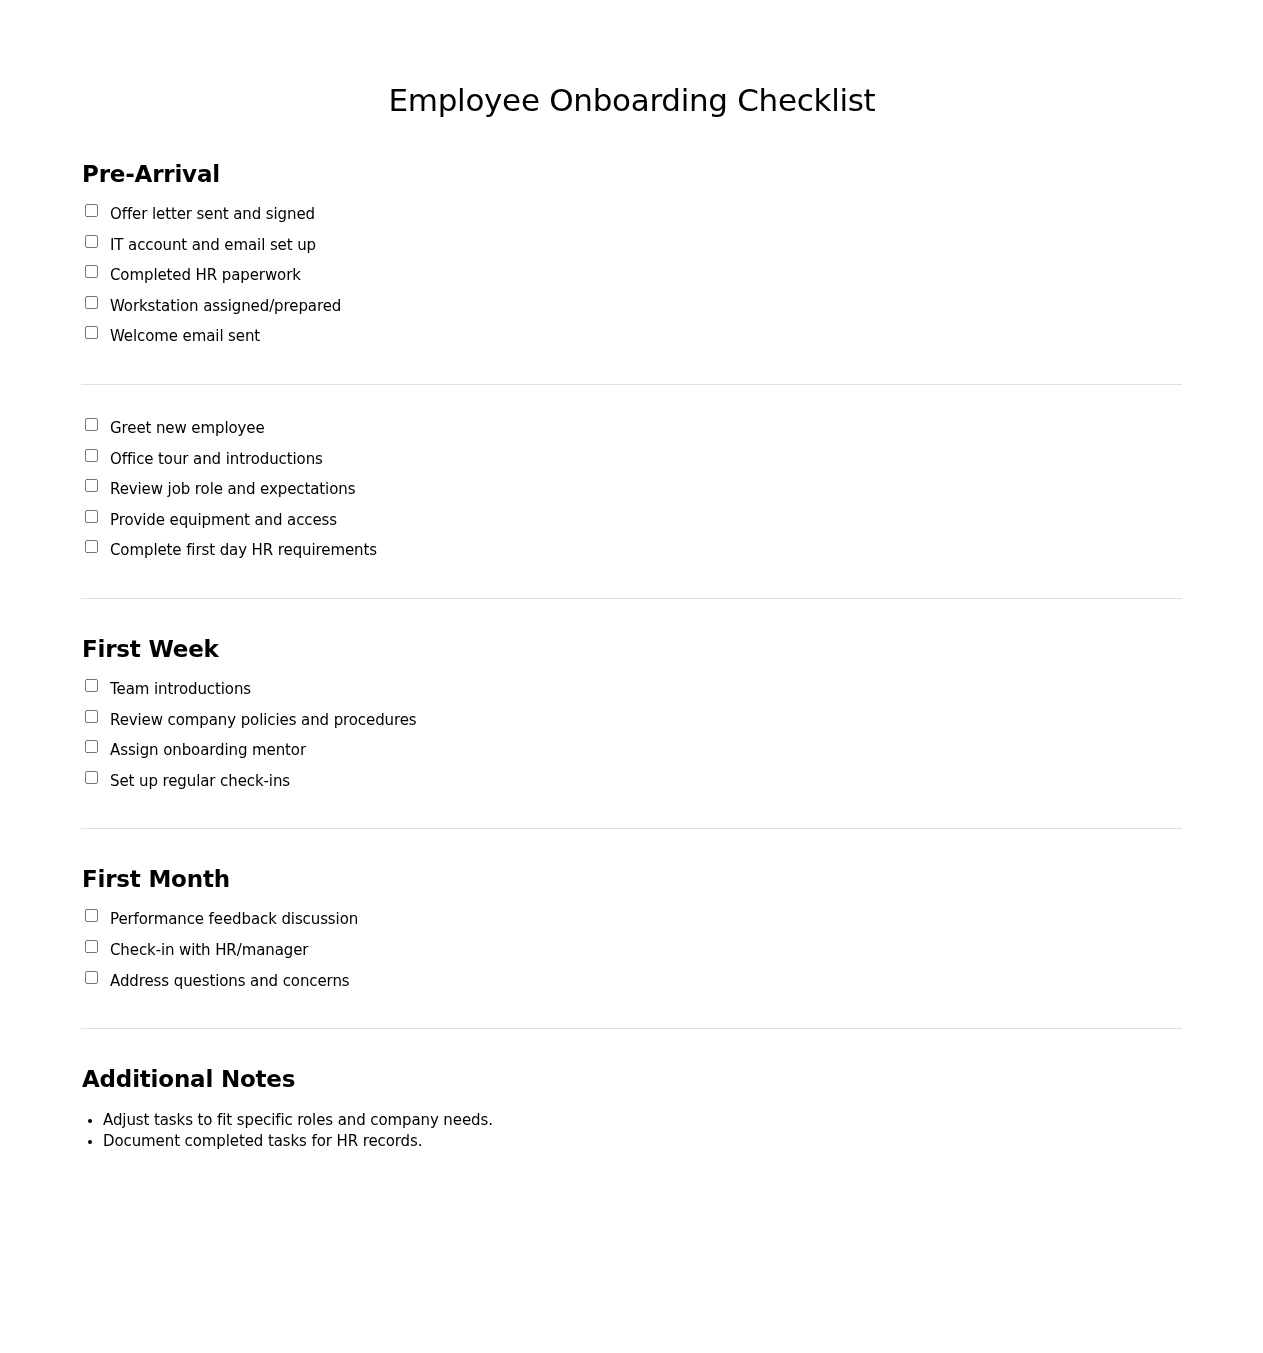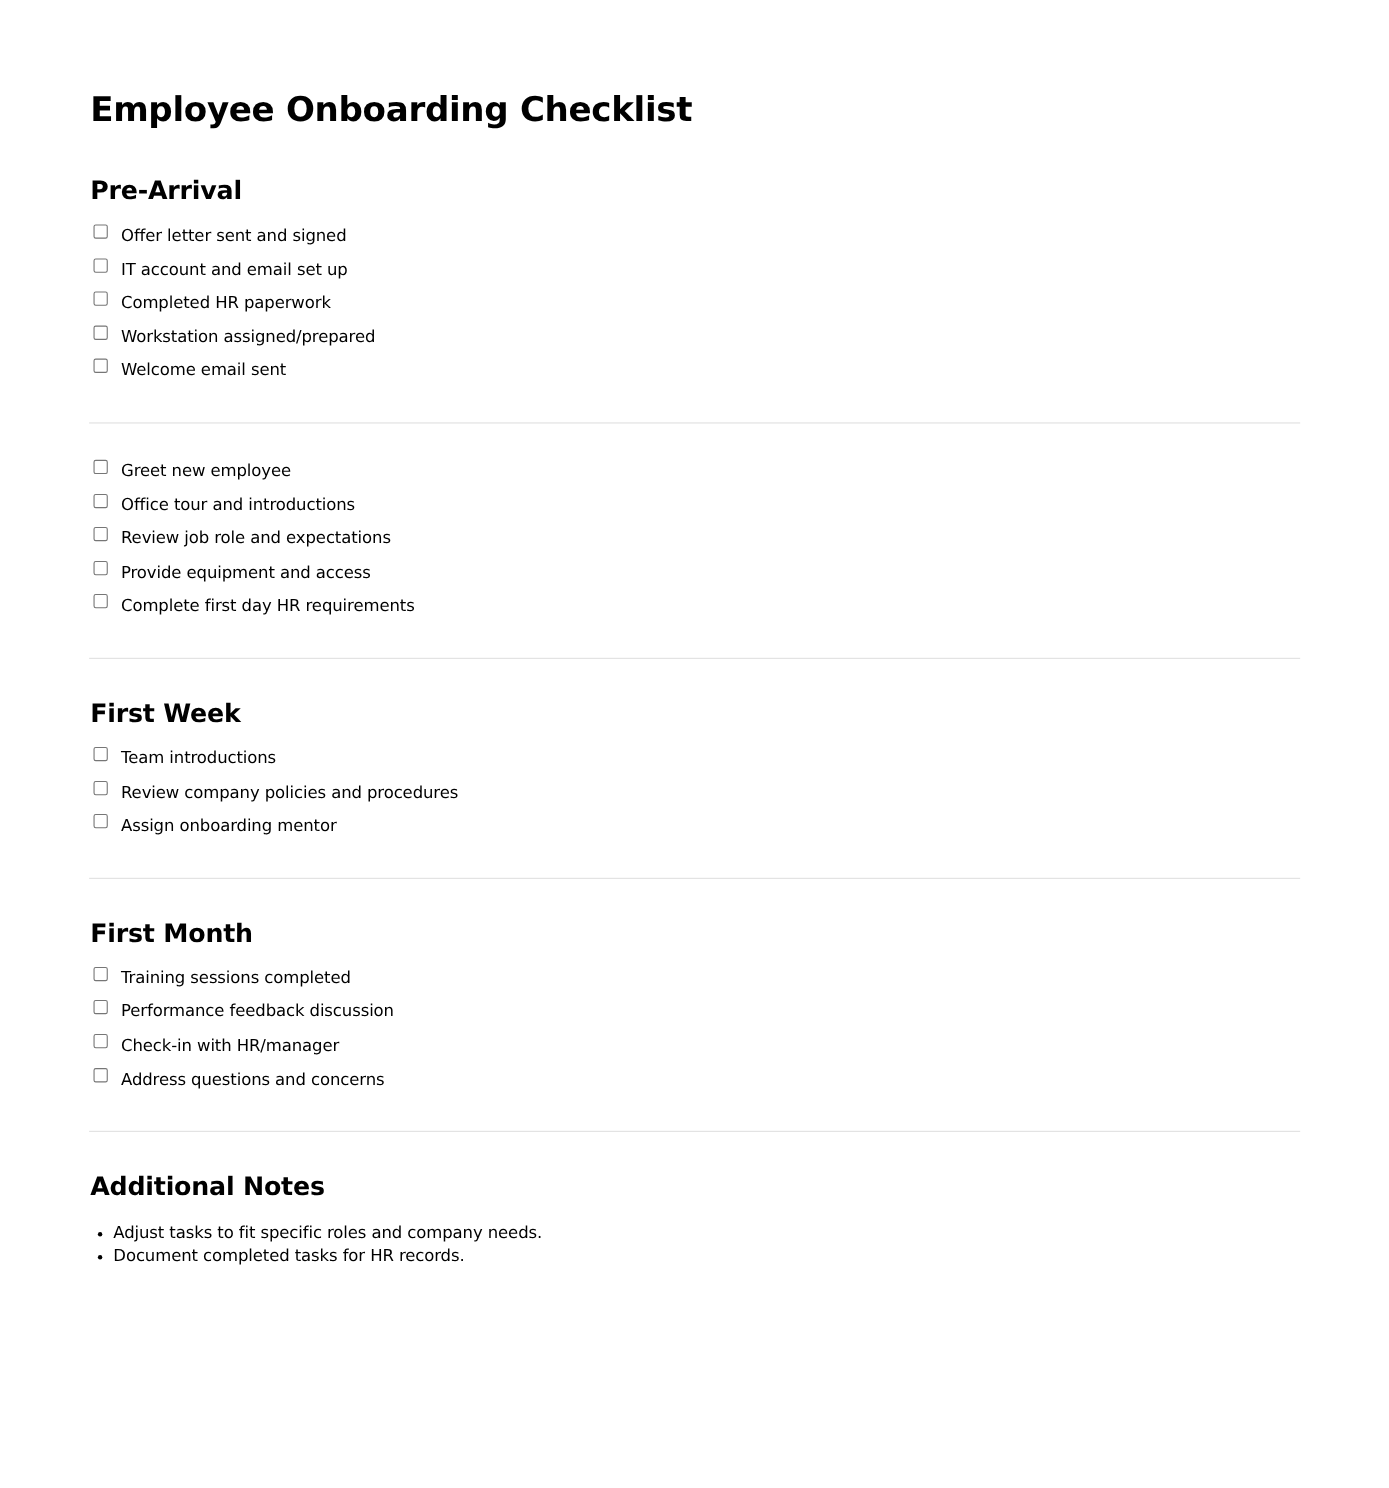--- a/index.html
+++ b/index.html
@@ -10,25 +10,26 @@
       color: #000000;
     }
     .container {
       position: relative;
       margin-left: 81px;
       width: 1101px;
       padding-top: 78px;
     }
     h1 {
       font-size: 31px;
-      font-weight: bold;
+      font-weight: normal;
       margin: 0 0 16px 1px;
       height: 44px;
       line-height: 44px;
       letter-spacing: -0.3px;
+      text-align: center;
     }
     .section h2 {
       font-size: 23px;
       font-weight: bold;
       margin: 0 0 0 1px;
       height: 32px;
       line-height: 32px;
       letter-spacing: -0.2px;
     }
     .section.first h2 { margin-top: 36px; }
@@ -145,32 +146,32 @@
           <span class="label">Team introductions</span>
         </li>
       <li>
           <span class="checkbox"></span>
           <span class="label">Review company policies and procedures</span>
         </li>
       <li>
           <span class="checkbox"></span>
           <span class="label">Assign onboarding mentor</span>
         </li>
+      <li>
+          <span class="checkbox"></span>
+          <span class="label">Set up regular check-ins</span>
+        </li>
     </ul>
   </div>
 
   <hr class="divider">
 
   <div class="section">
     <h2>First Month</h2>
     <ul class="checklist">
-      <li>
-          <span class="checkbox"></span>
-          <span class="label">Training sessions completed</span>
-        </li>
       <li>
           <span class="checkbox"></span>
           <span class="label">Performance feedback discussion</span>
         </li>
       <li>
           <span class="checkbox"></span>
           <span class="label">Check-in with HR/manager</span>
         </li>
       <li>
           <span class="checkbox"></span>

